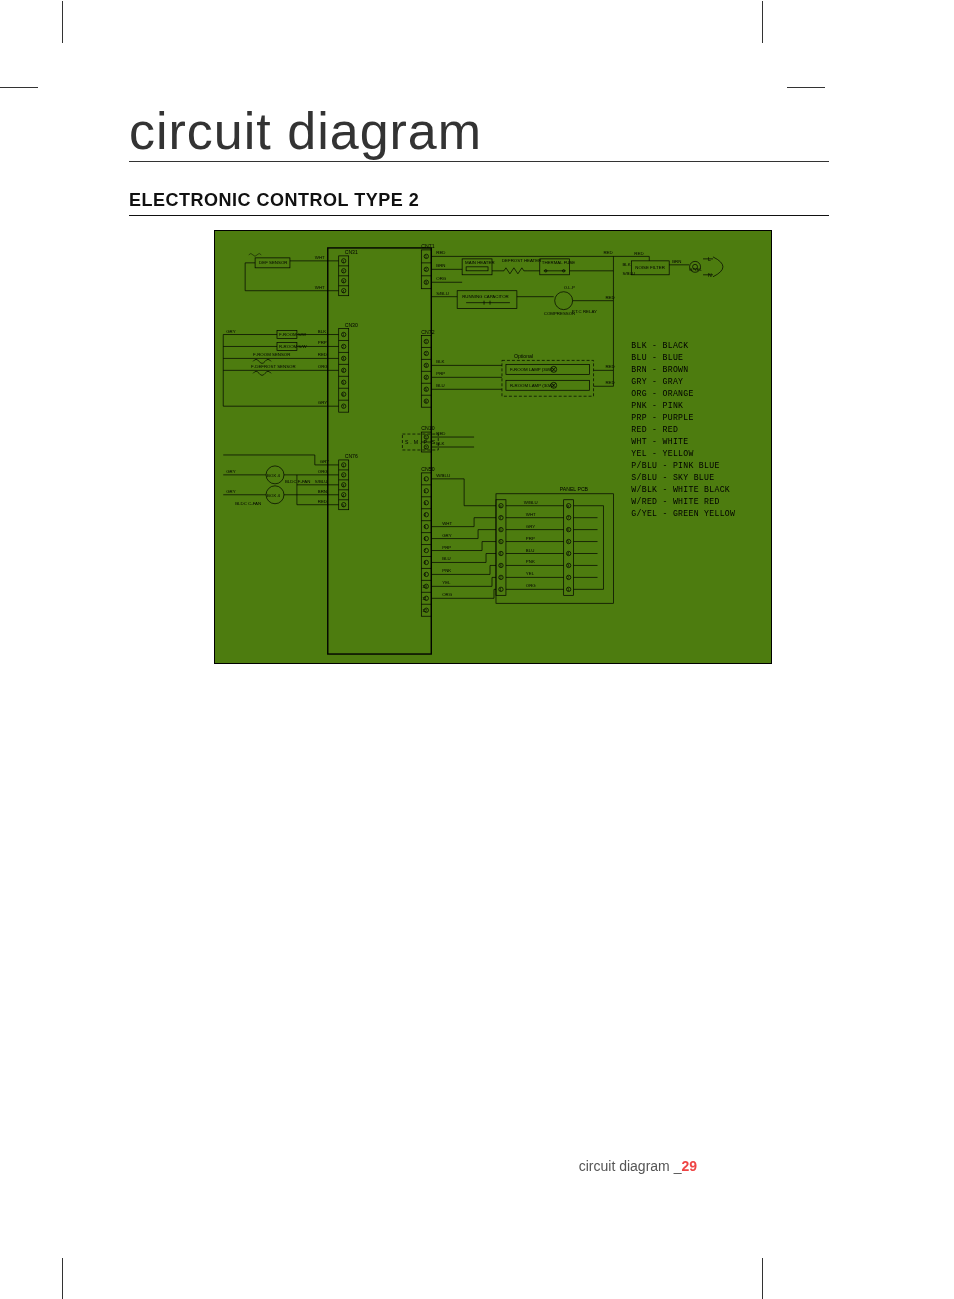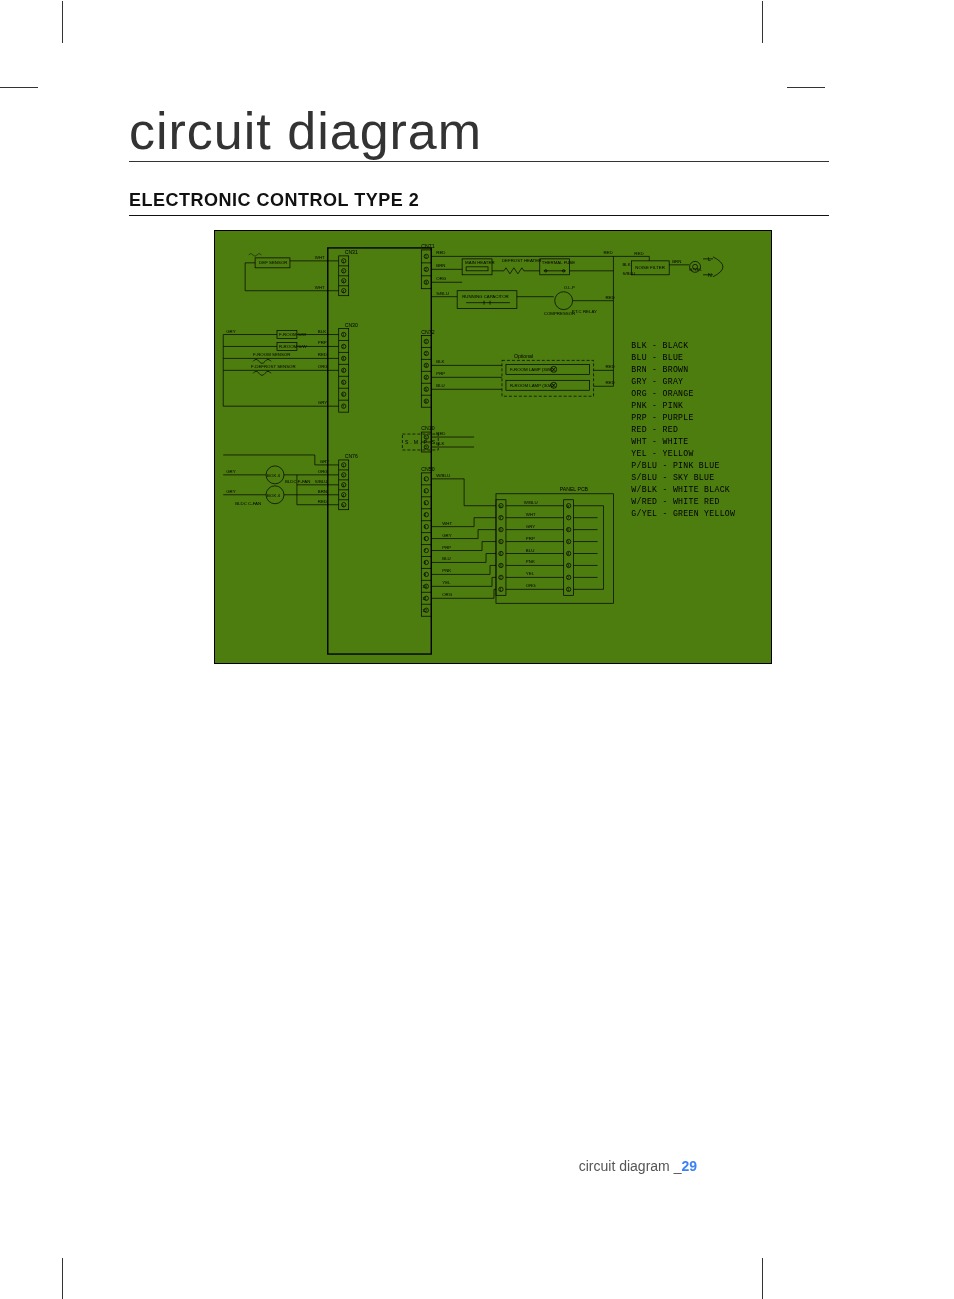--- a/index.html
+++ b/index.html
@@ -12,21 +12,21 @@
   .crop-bl-v { left: 62px; bottom: 0; width: 1px; height: 42px; background: #333; position: absolute; }
   .crop-br-v { right: 62px; bottom: 0; width: 1px; height: 42px; background: #333; position: absolute; }
 
   .content { position: absolute; left: 129px; top: 100px; width: 700px; }
   .page-title { font-family: "Helvetica Neue", Arial, sans-serif; font-weight: 100; font-size: 52px; letter-spacing: 1px; color: #333; border-bottom: 1px solid #333; display: inline-block; width: 700px; padding-bottom: 0px; }
   .section-title { font-family: Arial, sans-serif; font-weight: bold; font-size: 18px; letter-spacing: 0.5px; color: #111; border-bottom: 1.5px solid #111; margin-top: 28px; padding-bottom: 4px; display: inline-block; width: 700px; }
   .diagram-wrap { margin-top: 14px; margin-left: 85px; }
   .diagram-border { border: 1px solid #000; width: 558px; height: 434px; position: relative; background: #4d7c0f; }
   .diagram-svg { width: 100%; height: 100%; }
   .footer { position: absolute; right: 128px; top: 1157px; font-size: 14px; color: #555; }
-  .footer .pg { font-weight: bold; color: #3b82f6; }
+  .footer .pg { font-weight: bold; color: #ef4444; }
 
   text { font-family: Arial, sans-serif; }
   .lbl-s { font-size: 5.2px; fill: #000; }
   .lbl-xs { font-size: 4.4px; fill: #000; }
   .lbl-legend { font-size: 8.2px; fill: #000; font-family: "Courier New", monospace; letter-spacing: 0.3px; }
   .thin { stroke: #000; stroke-width: 0.7; fill: none; }
   .thick { stroke: #000; stroke-width: 1.4; fill: none; }
   .dash { stroke: #000; stroke-width: 0.7; fill: none; stroke-dasharray: 3 2; }
 </style>
 </head>

